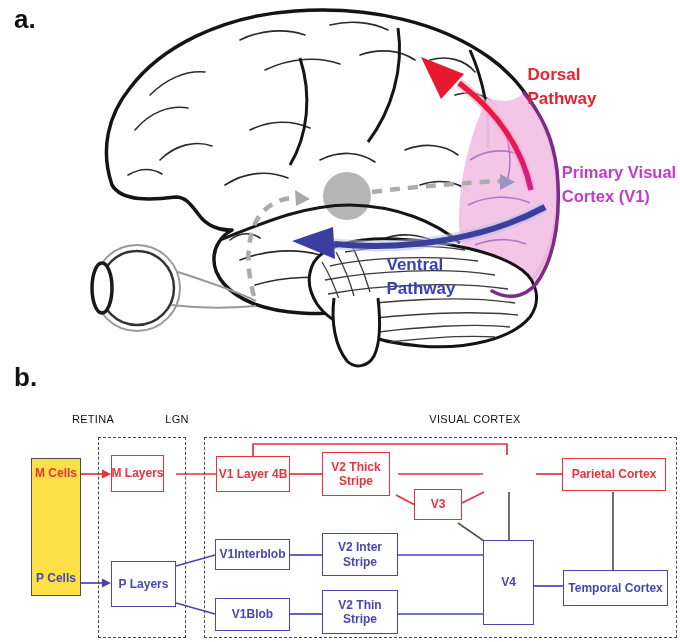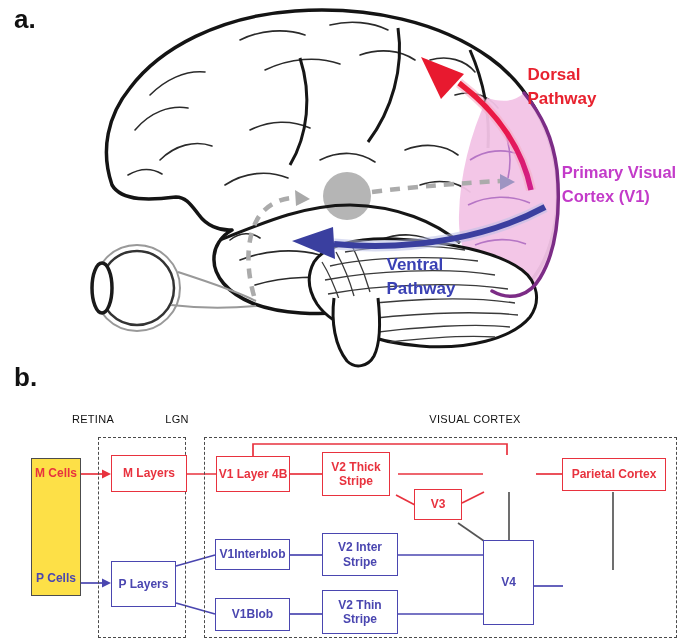--- a/index.html
+++ b/index.html
@@ -185,21 +185,21 @@
   <div class="hdr" style="left:440px;top:413px">VISUAL CORTEX</div>
 
   <div class="dash" style="left:98px;top:437px;width:88px;height:201px"></div>
   <div class="dash" style="left:204px;top:437px;width:473px;height:201px"></div>
 
   <div class="retina-box" style="left:31px;top:458px;width:50px;height:138px">
     <span class="rlbl magno-t" style="top:7px">M Cells</span>
     <span class="rlbl parvo-t" style="top:112px">P Cells</span>
   </div>
 
-  <div class="bbox magno" style="left:111px;top:455px;width:76px;height:37px">
+  <div class="bbox magno" style="left:111px;top:455px;width:53px;height:37px">
     <span>M Layers</span>
   </div>
   <div class="bbox parvo" style="left:111px;top:561px;width:65px;height:46px">
     <span>P Layers</span>
   </div>
 
   <div class="bbox magno" style="left:216px;top:456px;width:74px;height:36px">
     <span>V1 Layer 4B</span>
   </div>
   <div class="bbox magno" style="left:322px;top:452px;width:68px;height:44px">
@@ -223,14 +223,17 @@
   <div class="bbox parvo" style="left:215px;top:598px;width:75px;height:33px">
     <span>V1Blob</span>
   </div>
   <div class="bbox parvo" style="left:322px;top:590px;width:76px;height:44px">
     <span>V2 Thin</span>
     <span>Stripe</span>
   </div>
   <div class="bbox parvo" style="left:483px;top:540px;width:51px;height:85px">
     <span>V4</span>
   </div>
+  <div class="bbox parvo" style="left:563px;top:570px;width:105px;height:36px">
+    <span>Temporal Cortex</span>
+  </div>
 
 </div>
 
 </body></html>

